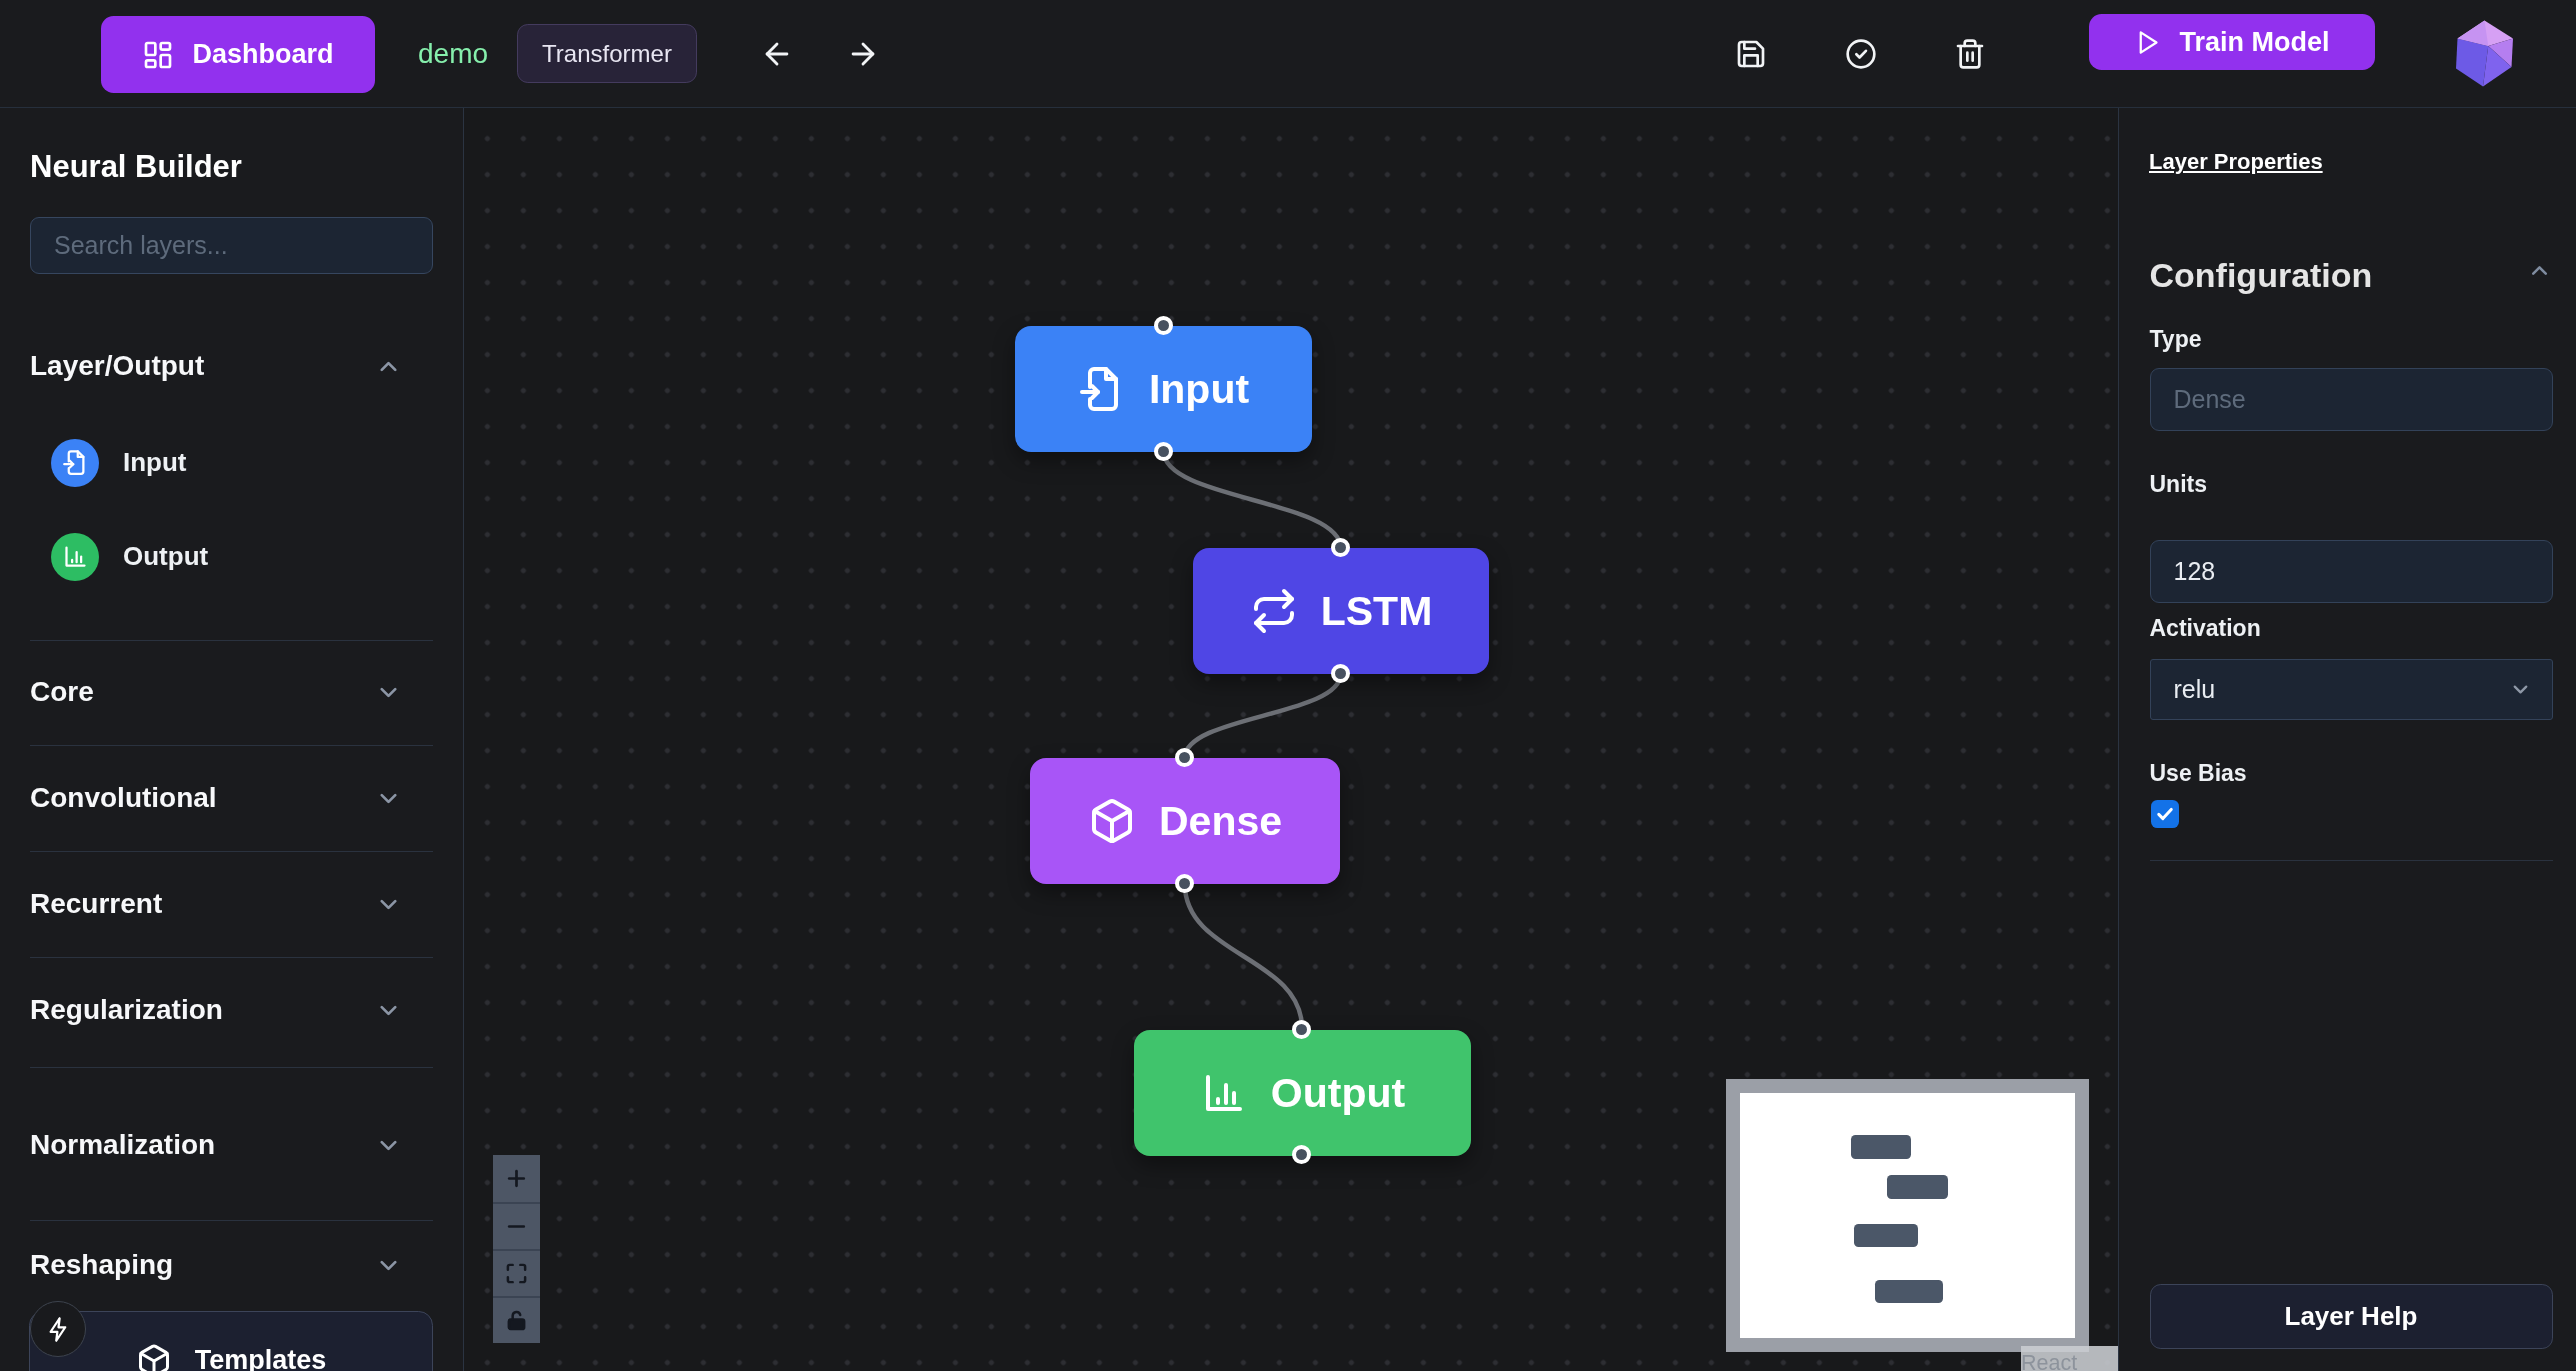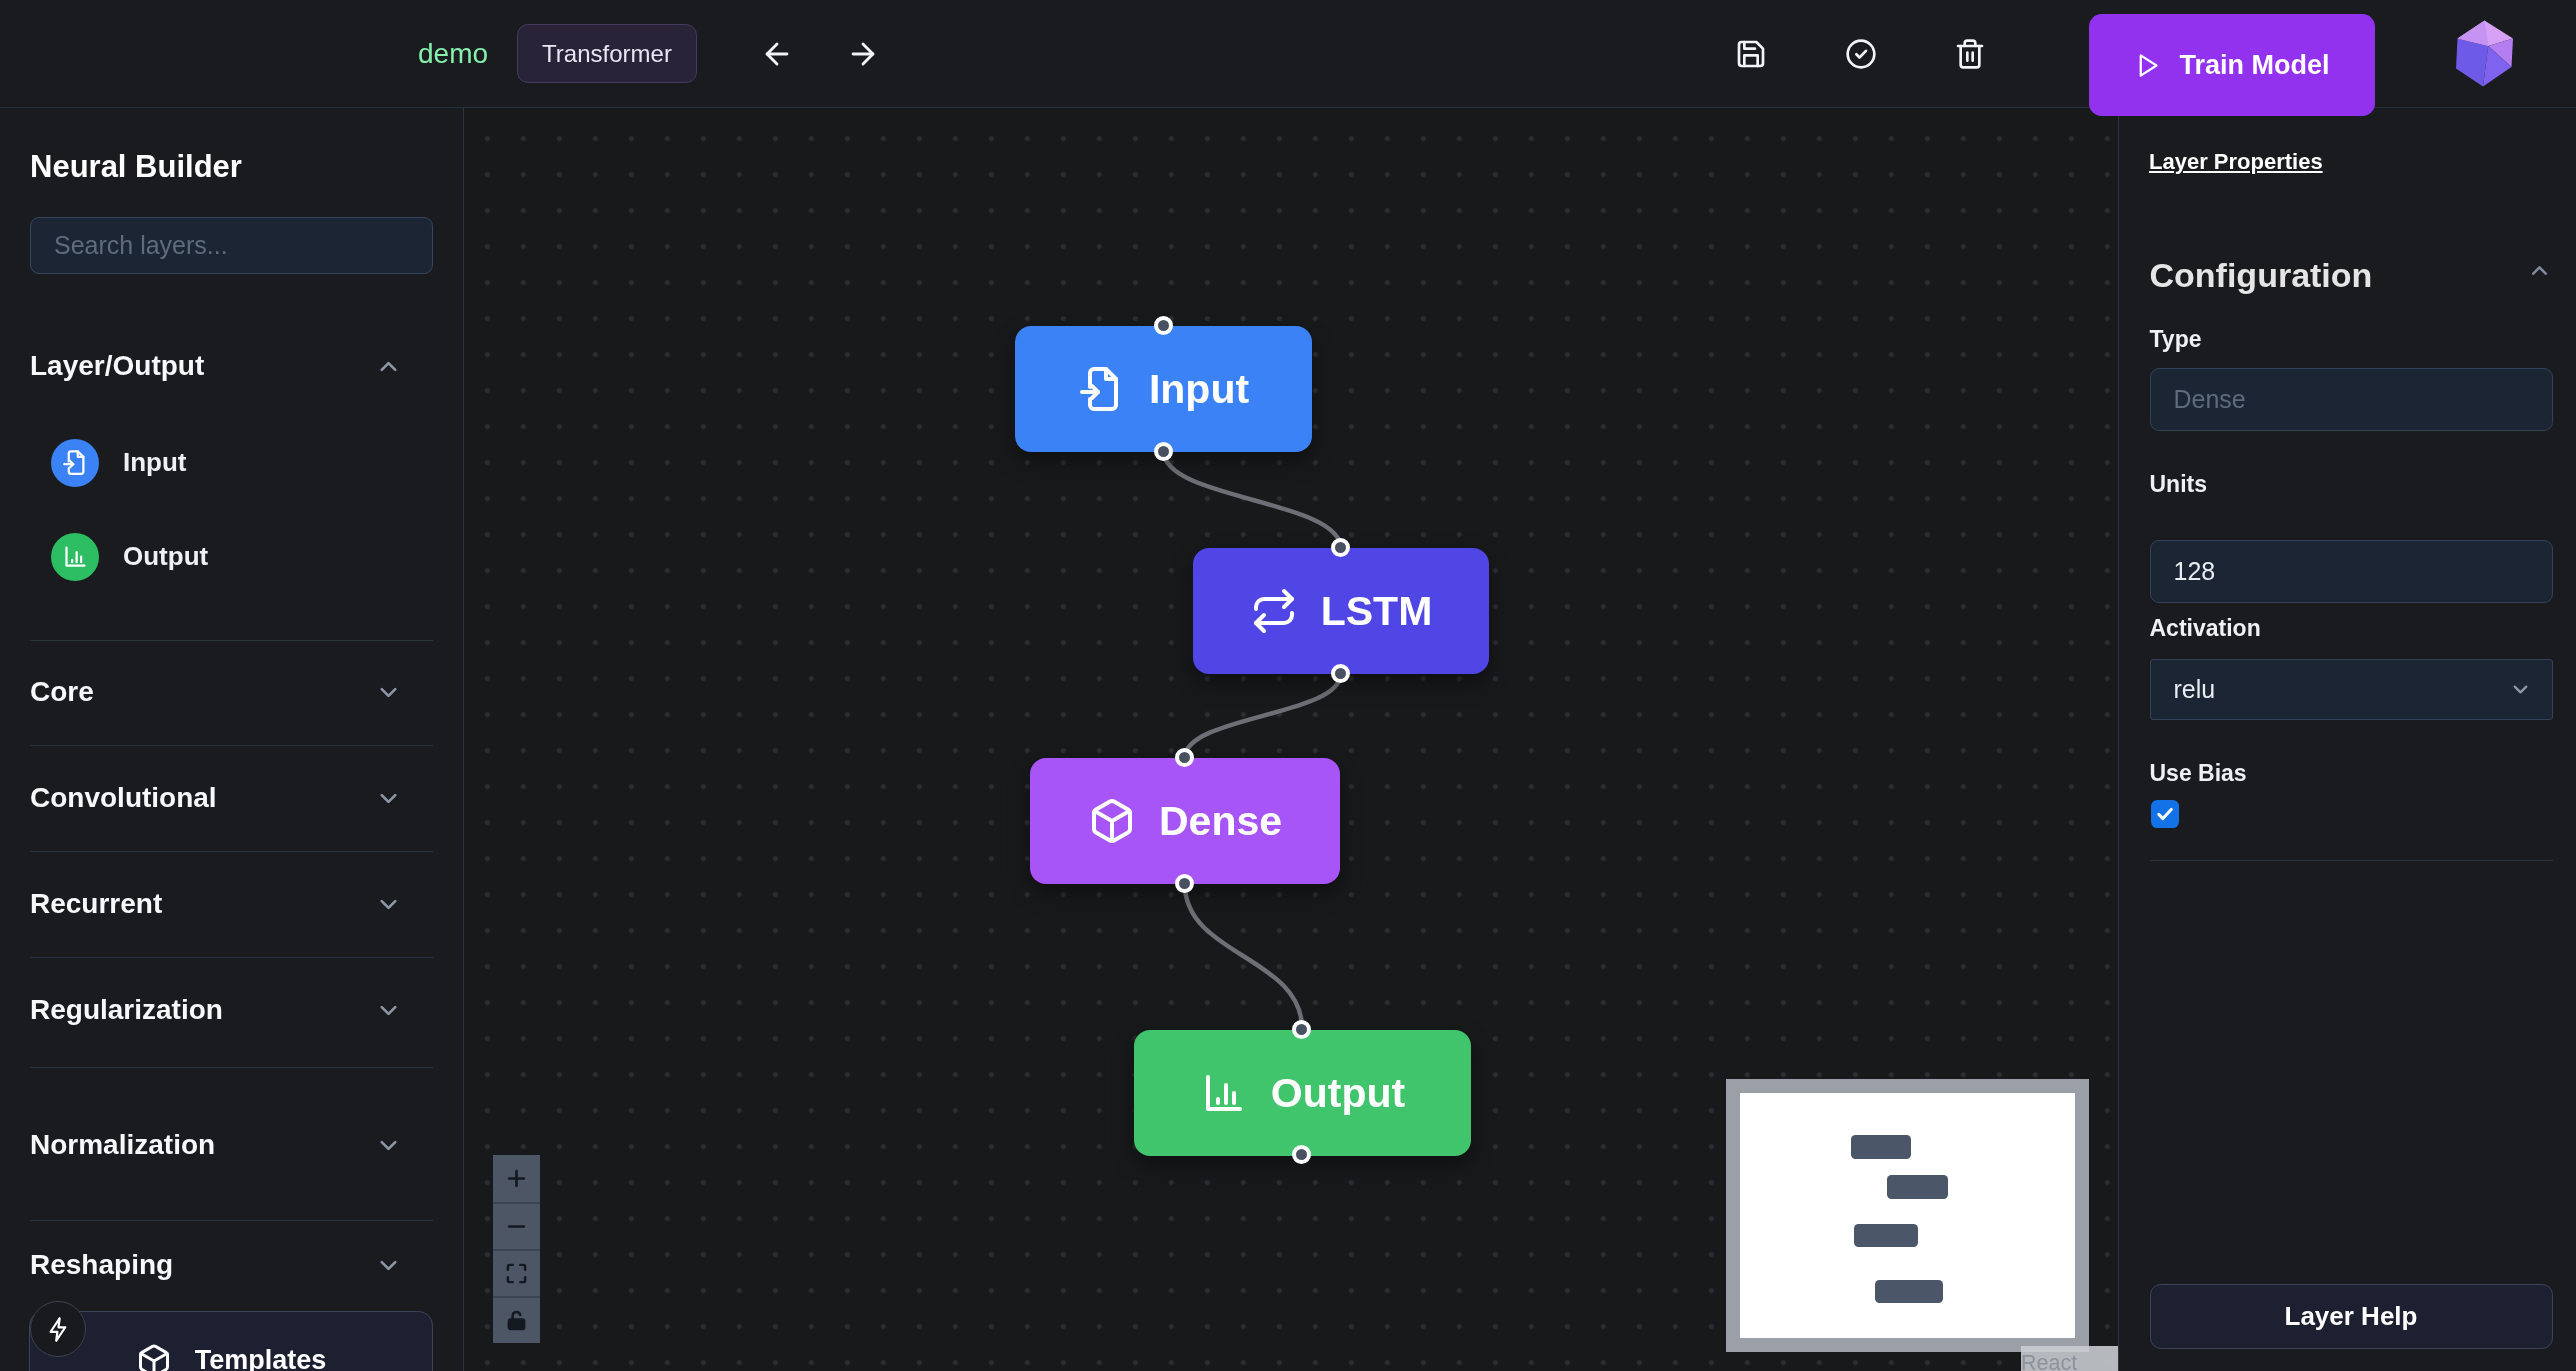--- a/index.html
+++ b/index.html
@@ -68,20 +68,31 @@
   .checkbox{position:absolute;left:32px;width:28px;height:28px;border-radius:6.3px;background:#1372e8;display:flex;align-items:center;justify-content:center;color:#fff;cursor:pointer;}
   .quick-help{position:absolute;left:30.5px;top:1176px;width:403px;height:65px;background:#1c2030;border:0.9px solid #3c4459;border-radius:10.8px;
     color:#fff;font-size:26px;font-weight:bold;cursor:pointer;}
 </style>
 </head>
 <body>
 
 <div id="app">
 
   <header class="topbar">
+    <button class="btn-purple" style="left:101px;top:16px;width:274px;height:77px;">
+      <span class="icon">
+        <svg width="32" height="32" viewBox="0 0 24 24" fill="none" stroke="currentColor" stroke-width="2" stroke-linecap="round" stroke-linejoin="round">
+            <rect x="3" y="3" width="7" height="9" rx="1.2"></rect>
+            <rect x="14" y="3" width="7" height="5" rx="1.2"></rect>
+            <rect x="14" y="12" width="7" height="9" rx="1.2"></rect>
+            <rect x="3" y="16" width="7" height="5" rx="1.2"></rect>
+          </svg>
+      </span>
+      <span>Dashboard</span>
+    </button>
 
     <span class="project-name">demo</span>
 
     <span class="badge">Transformer</span>
 
     <button class="iconbtn" style="left:750px;">
       <span class="icon">
         <svg width="34" height="34" viewBox="0 0 24 24" fill="none" stroke="currentColor" stroke-width="2" stroke-linecap="round" stroke-linejoin="round">
             <path d="M19 12H5"></path>
             <path d="m12 19-7-7 7-7"></path>
@@ -118,21 +129,21 @@
       <span class="icon">
         <svg width="32" height="32" viewBox="0 0 24 24" fill="none" stroke="currentColor" stroke-width="2" stroke-linecap="round" stroke-linejoin="round">
             <polyline points="3 6 5 6 21 6"></polyline>
             <path d="M19 6v14a2 2 0 0 1-2 2H7a2 2 0 0 1-2-2V6m3 0V4a2 2 0 0 1 2-2h4a2 2 0 0 1 2 2v2"></path>
             <line x1="10" y1="11" x2="10" y2="17"></line>
             <line x1="14" y1="11" x2="14" y2="17"></line>
           </svg>
       </span>
     </button>
 
-    <button class="btn-purple" style="left:2089px;top:14.3px;width:286px;height:102px;">
+    <button class="btn-purple" style="left:2089px;top:14.3px;width:286px;height:56px;">
       <span class="icon">
         <svg width="27" height="27" viewBox="0 0 24 24" fill="none" stroke="currentColor" stroke-width="2" stroke-linecap="round" stroke-linejoin="round">
             <path d="M6 3l14 9-14 9V3z"></path>
           </svg>
       </span>
       <span>Train Model</span>
     </button>
 
     <span class="logo icon">
       <svg width="75" height="75" viewBox="0 0 100 100">

